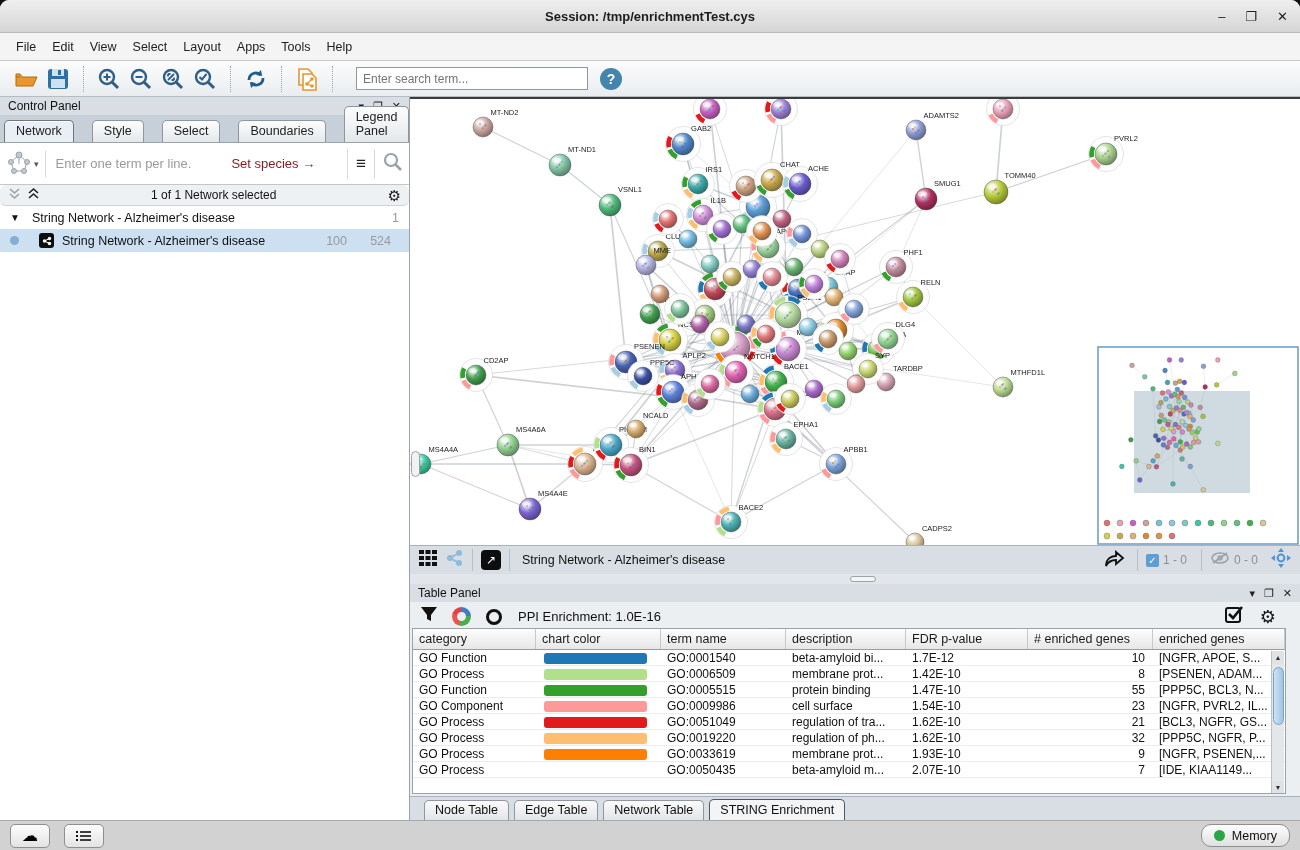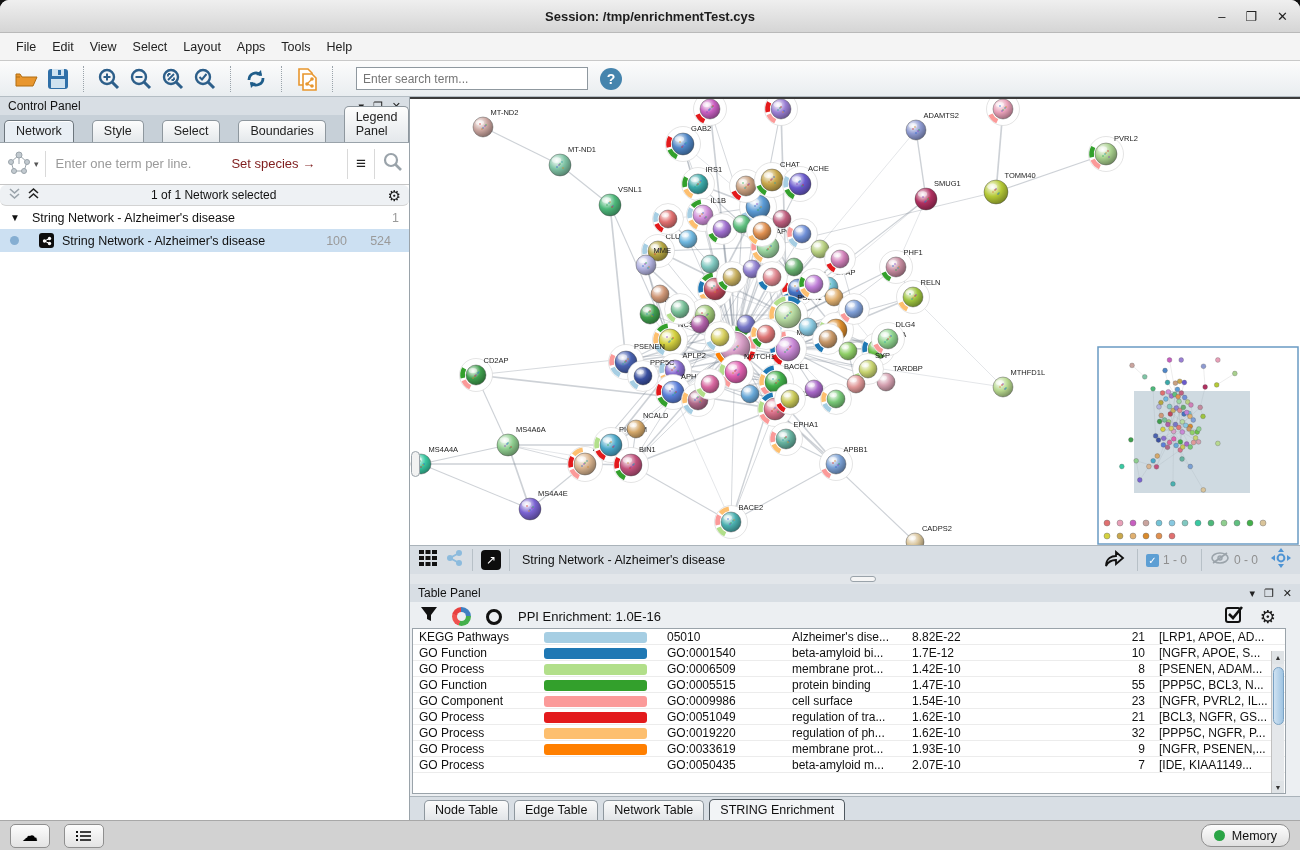--- a/index.html
+++ b/index.html
@@ -2090,32 +2090,30 @@
             <span>
               <svg width="19" height="19">
                   <rect x="1" y="3" width="14" height="14" rx="2" fill="none" stroke="#111" stroke-width="2"></rect>
                   <path d="M4 9 L8 13 L17 2" stroke="#111" stroke-width="2.6" fill="none"></path>
                 </svg>
             </span>
             <span class="gear" style="font-size:18px;">⚙</span>
           </span>
         </div>
         <div class="enr-table">
+          <div class="thead" id="enr-head">
+              <div class="th">category</div>
+              <div class="th">chart color</div>
+              <div class="th">term name</div>
+              <div class="th">description</div>
+              <div class="th">FDR p-value</div>
+              <div class="th"># enriched genes</div>
+              <div class="th">enriched genes</div>
+            </div>
           <div id="enr-body">
-              <div class="trow">
-                <div class="td">KEGG Pathways</div>
-                <div class="td">
-                  <div class="swatch" style="background: rgb(166, 206, 227);"></div>
-                </div>
-                <div class="td">05010</div>
-                <div class="td">Alzheimer's dise...</div>
-                <div class="td">8.82E-22</div>
-                <div class="td num">21</div>
-                <div class="td">[LRP1, APOE, AD...</div>
-              </div>
               <div class="trow">
                 <div class="td">GO Function</div>
                 <div class="td">
                   <div class="swatch" style="background: rgb(31, 120, 180);"></div>
                 </div>
                 <div class="td">GO:0001540</div>
                 <div class="td">beta-amyloid bi...</div>
                 <div class="td">1.7E-12</div>
                 <div class="td num">10</div>
                 <div class="td">[NGFR, APOE, S...</div>

